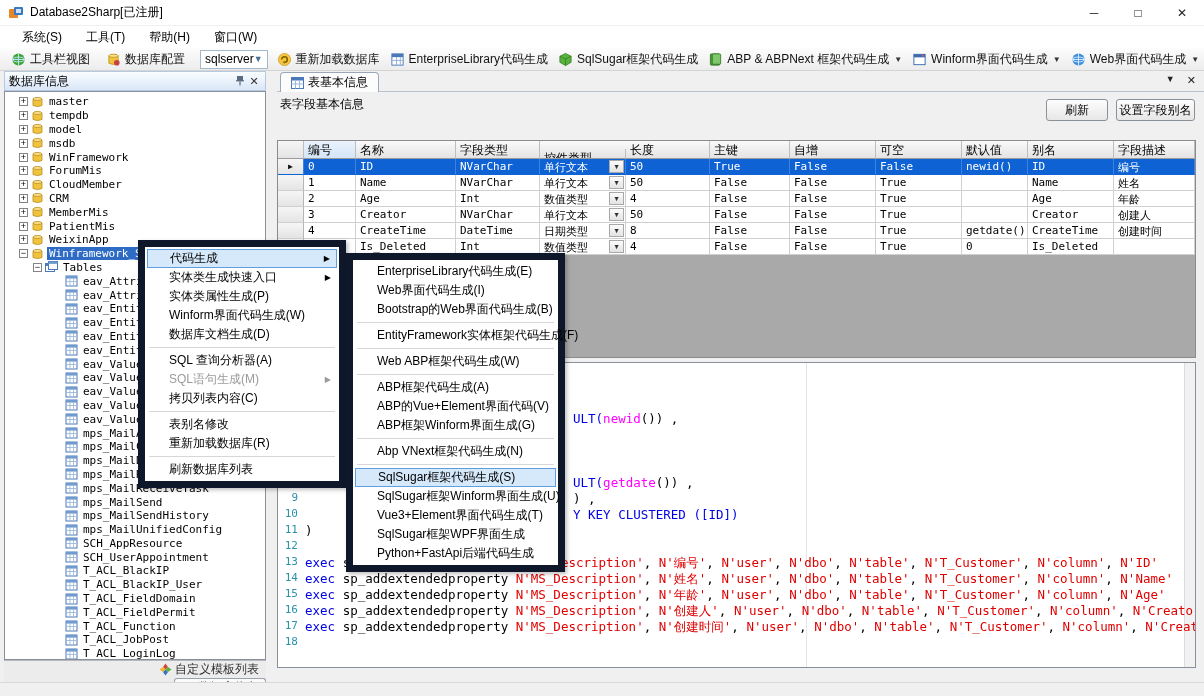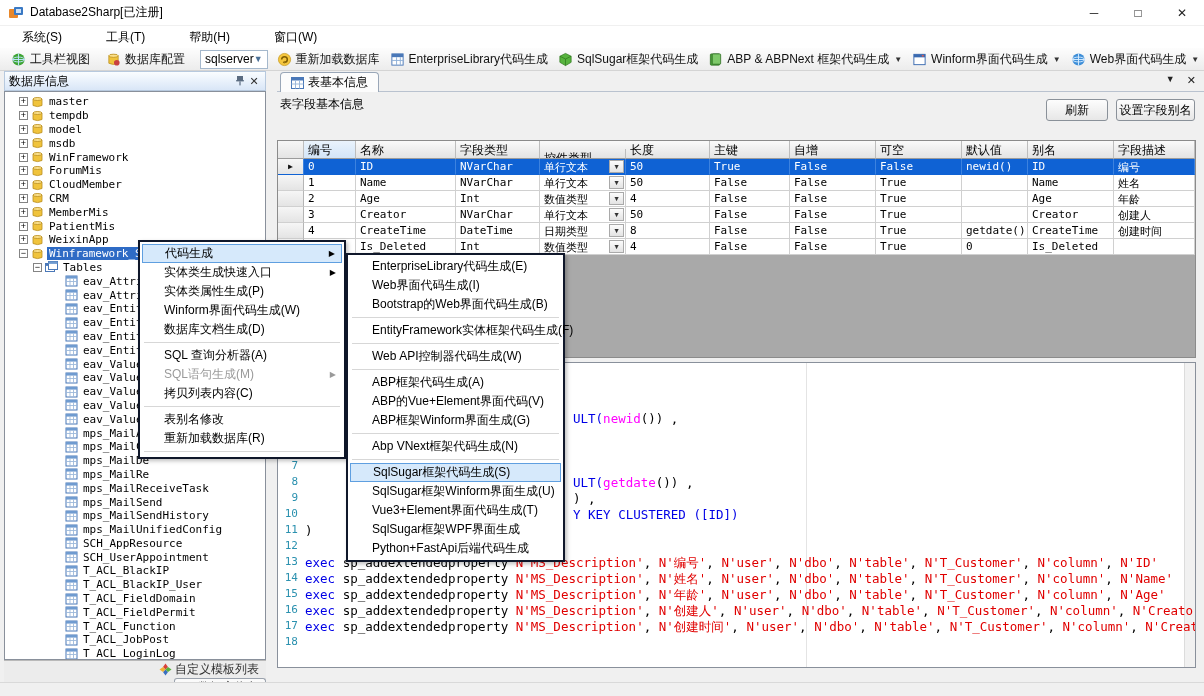--- a/index.html
+++ b/index.html
@@ -11,21 +11,21 @@
   .titlebar { position:absolute; left:0; top:0; width:1204px; height:26px; background:#ffffff;
     display:flex; align-items:center; border-bottom:1px solid #f0f0f0; }
   .titlebar .appicon { margin-left:8px; width:16px; height:16px; }
   .titlebar .title { margin-left:6px; font-size:12px; color:#000; }
   .wincontrols { position:absolute; right:0; top:0; height:26px; display:flex; }
   .winbtn { width:44px; height:26px; display:flex; align-items:center; justify-content:center;
     font-size:12px; color:#222; cursor:default; }
 
   
   .menubar { position:absolute; left:0; top:26px; width:1204px; height:22px; background:#ffffff;
-    display:flex; align-items:center; padding-left:10px; gap:20px; }
+    display:flex; align-items:center; padding-left:10px; gap:0; }
   .menubar .mitem { padding:3px 12px; color:#000; }
 
   
   .toolbar { position:absolute; left:0; top:48px; width:1204px; height:23px;
     background:linear-gradient(#fdfdfd,#ececec); border-bottom:1px solid #d4d4d4;
     display:flex; align-items:center; padding-left:6px; white-space:nowrap; }
   .tbtn { display:inline-flex; align-items:center; gap:4px; padding:2px 5px; color:#111; }
   .tsep { width:1px; height:16px; background:#c8c8c8; margin:0 3px; }
   .ticon { width:15px; height:15px; display:inline-block; flex:none; }
   .tarrow { font-size:8px; color:#333; margin-left:1px; }
@@ -97,21 +97,21 @@
   .vguide { position:absolute; left:528px; top:0; width:1px; height:100%; background:#e4e4e4; }
   .vsb { position:absolute; right:0; top:0; width:11px; height:100%; background:#f1f1f1;
     border-left:1px solid #dcdcdc; }
   .ed-line { position:relative; height:16px; white-space:nowrap; }
   .ed-num { position:absolute; left:0; top:0; width:20px; text-align:right; color:#2b91af; font-size:11px; }
   .ed-code { position:absolute; left:27px; top:0; font-size:12.5px; color:#000; }
   .ed-code.frag { padding-left:268px; }
   .tk-k { color:#0000e6; } .tk-s { color:#e00000; } .tk-f { color:#ff00ff; } .tk-p { color:#000; }
 
   
-  .menu { position:absolute; background:#fff; border:2px solid #0f172a; padding:2px;
+  .menu { position:absolute; background:#fff; border:7px solid #0f172a; padding:2px;
     box-shadow:2px 2px 4px rgba(0,0,0,0.25); z-index:50; }
   .menu-left { left:138px; top:240px; width:208px; }
   .menu-sub  { left:346px; top:253px; width:219px; }
   .menu .item { position:relative; height:19px; line-height:19px; padding-left:22px; color:#000;
     white-space:nowrap; }
   .menu .item.hl { background:#d6e9fb; border:1px solid #5f9fe0; line-height:17px; }
   .menu .item.dis { color:#9a9a9a; }
   .menu .sep { height:1px; background:#d7d7d7; margin:3px 2px; }
   .menu .sub-arrow { position:absolute; right:6px; top:0; font-size:8px; }
 
@@ -819,30 +819,31 @@
       <div class="item"><span>Winform界面代码生成(W)</span></div>
       <div class="item"><span>数据库文档生成(D)</span></div>
       <div class="sep"></div>
       <div class="item"><span>SQL 查询分析器(A)</span></div>
       <div class="item dis"><span>SQL语句生成(M)</span><span class="sub-arrow">▶</span></div>
       <div class="item"><span>拷贝列表内容(C)</span></div>
       <div class="sep"></div>
       <div class="item"><span>表别名修改</span></div>
       <div class="item"><span>重新加载数据库(R)</span></div>
       <div class="sep"></div>
+      <div class="item"><span>刷新数据库列表</span></div>
     </div>
 
   <div class="menu menu-sub" id="subMenu">
       <div class="item"><span>EnterpriseLibrary代码生成(E)</span></div>
       <div class="item"><span>Web界面代码生成(I)</span></div>
       <div class="item"><span>Bootstrap的Web界面代码生成(B)</span></div>
       <div class="sep"></div>
       <div class="item"><span>EntityFramework实体框架代码生成(F)</span></div>
       <div class="sep"></div>
-      <div class="item"><span>Web API控制器代码生成(W)</span></div>
+      <div class="item"><span>Web ABP框架代码生成(W)</span></div>
       <div class="sep"></div>
       <div class="item"><span>ABP框架代码生成(A)</span></div>
       <div class="item"><span>ABP的Vue+Element界面代码(V)</span></div>
       <div class="item"><span>ABP框架Winform界面生成(G)</span></div>
       <div class="sep"></div>
       <div class="item"><span>Abp VNext框架代码生成(N)</span></div>
       <div class="sep"></div>
       <div class="item hl"><span>SqlSugar框架代码生成(S)</span></div>
       <div class="item"><span>SqlSugar框架Winform界面生成(U)</span></div>
       <div class="item"><span>Vue3+Element界面代码生成(T)</span></div>

